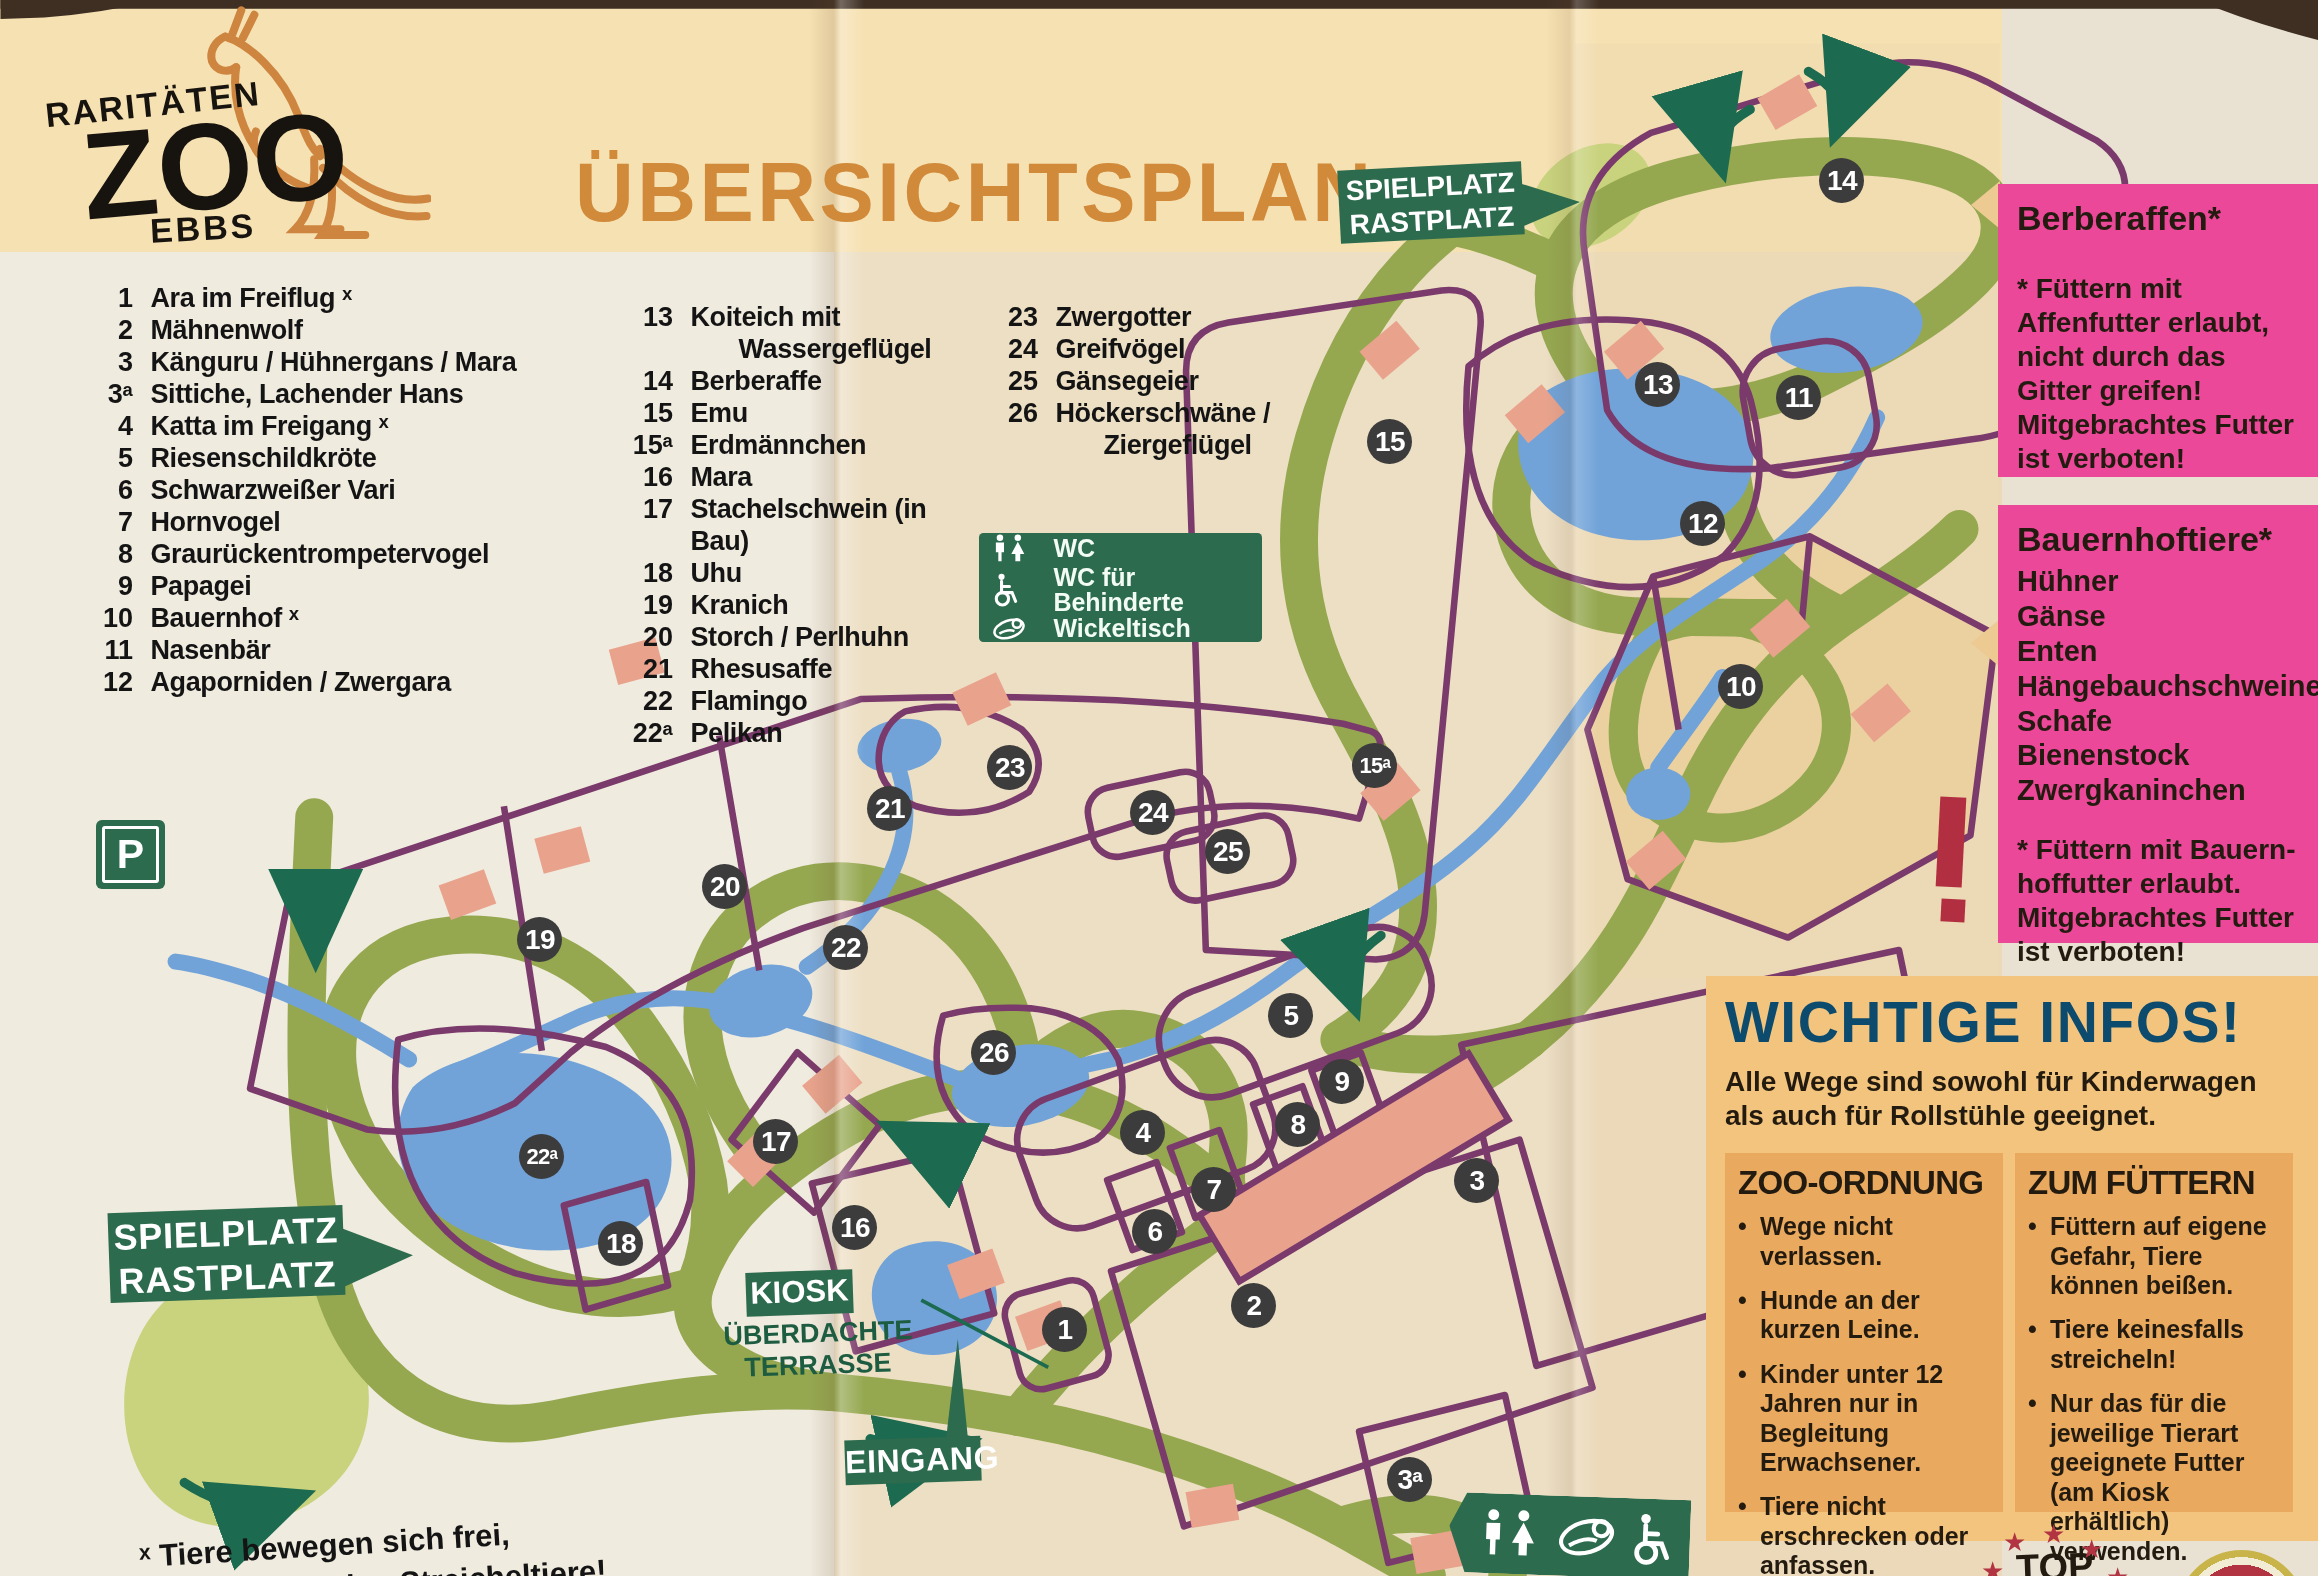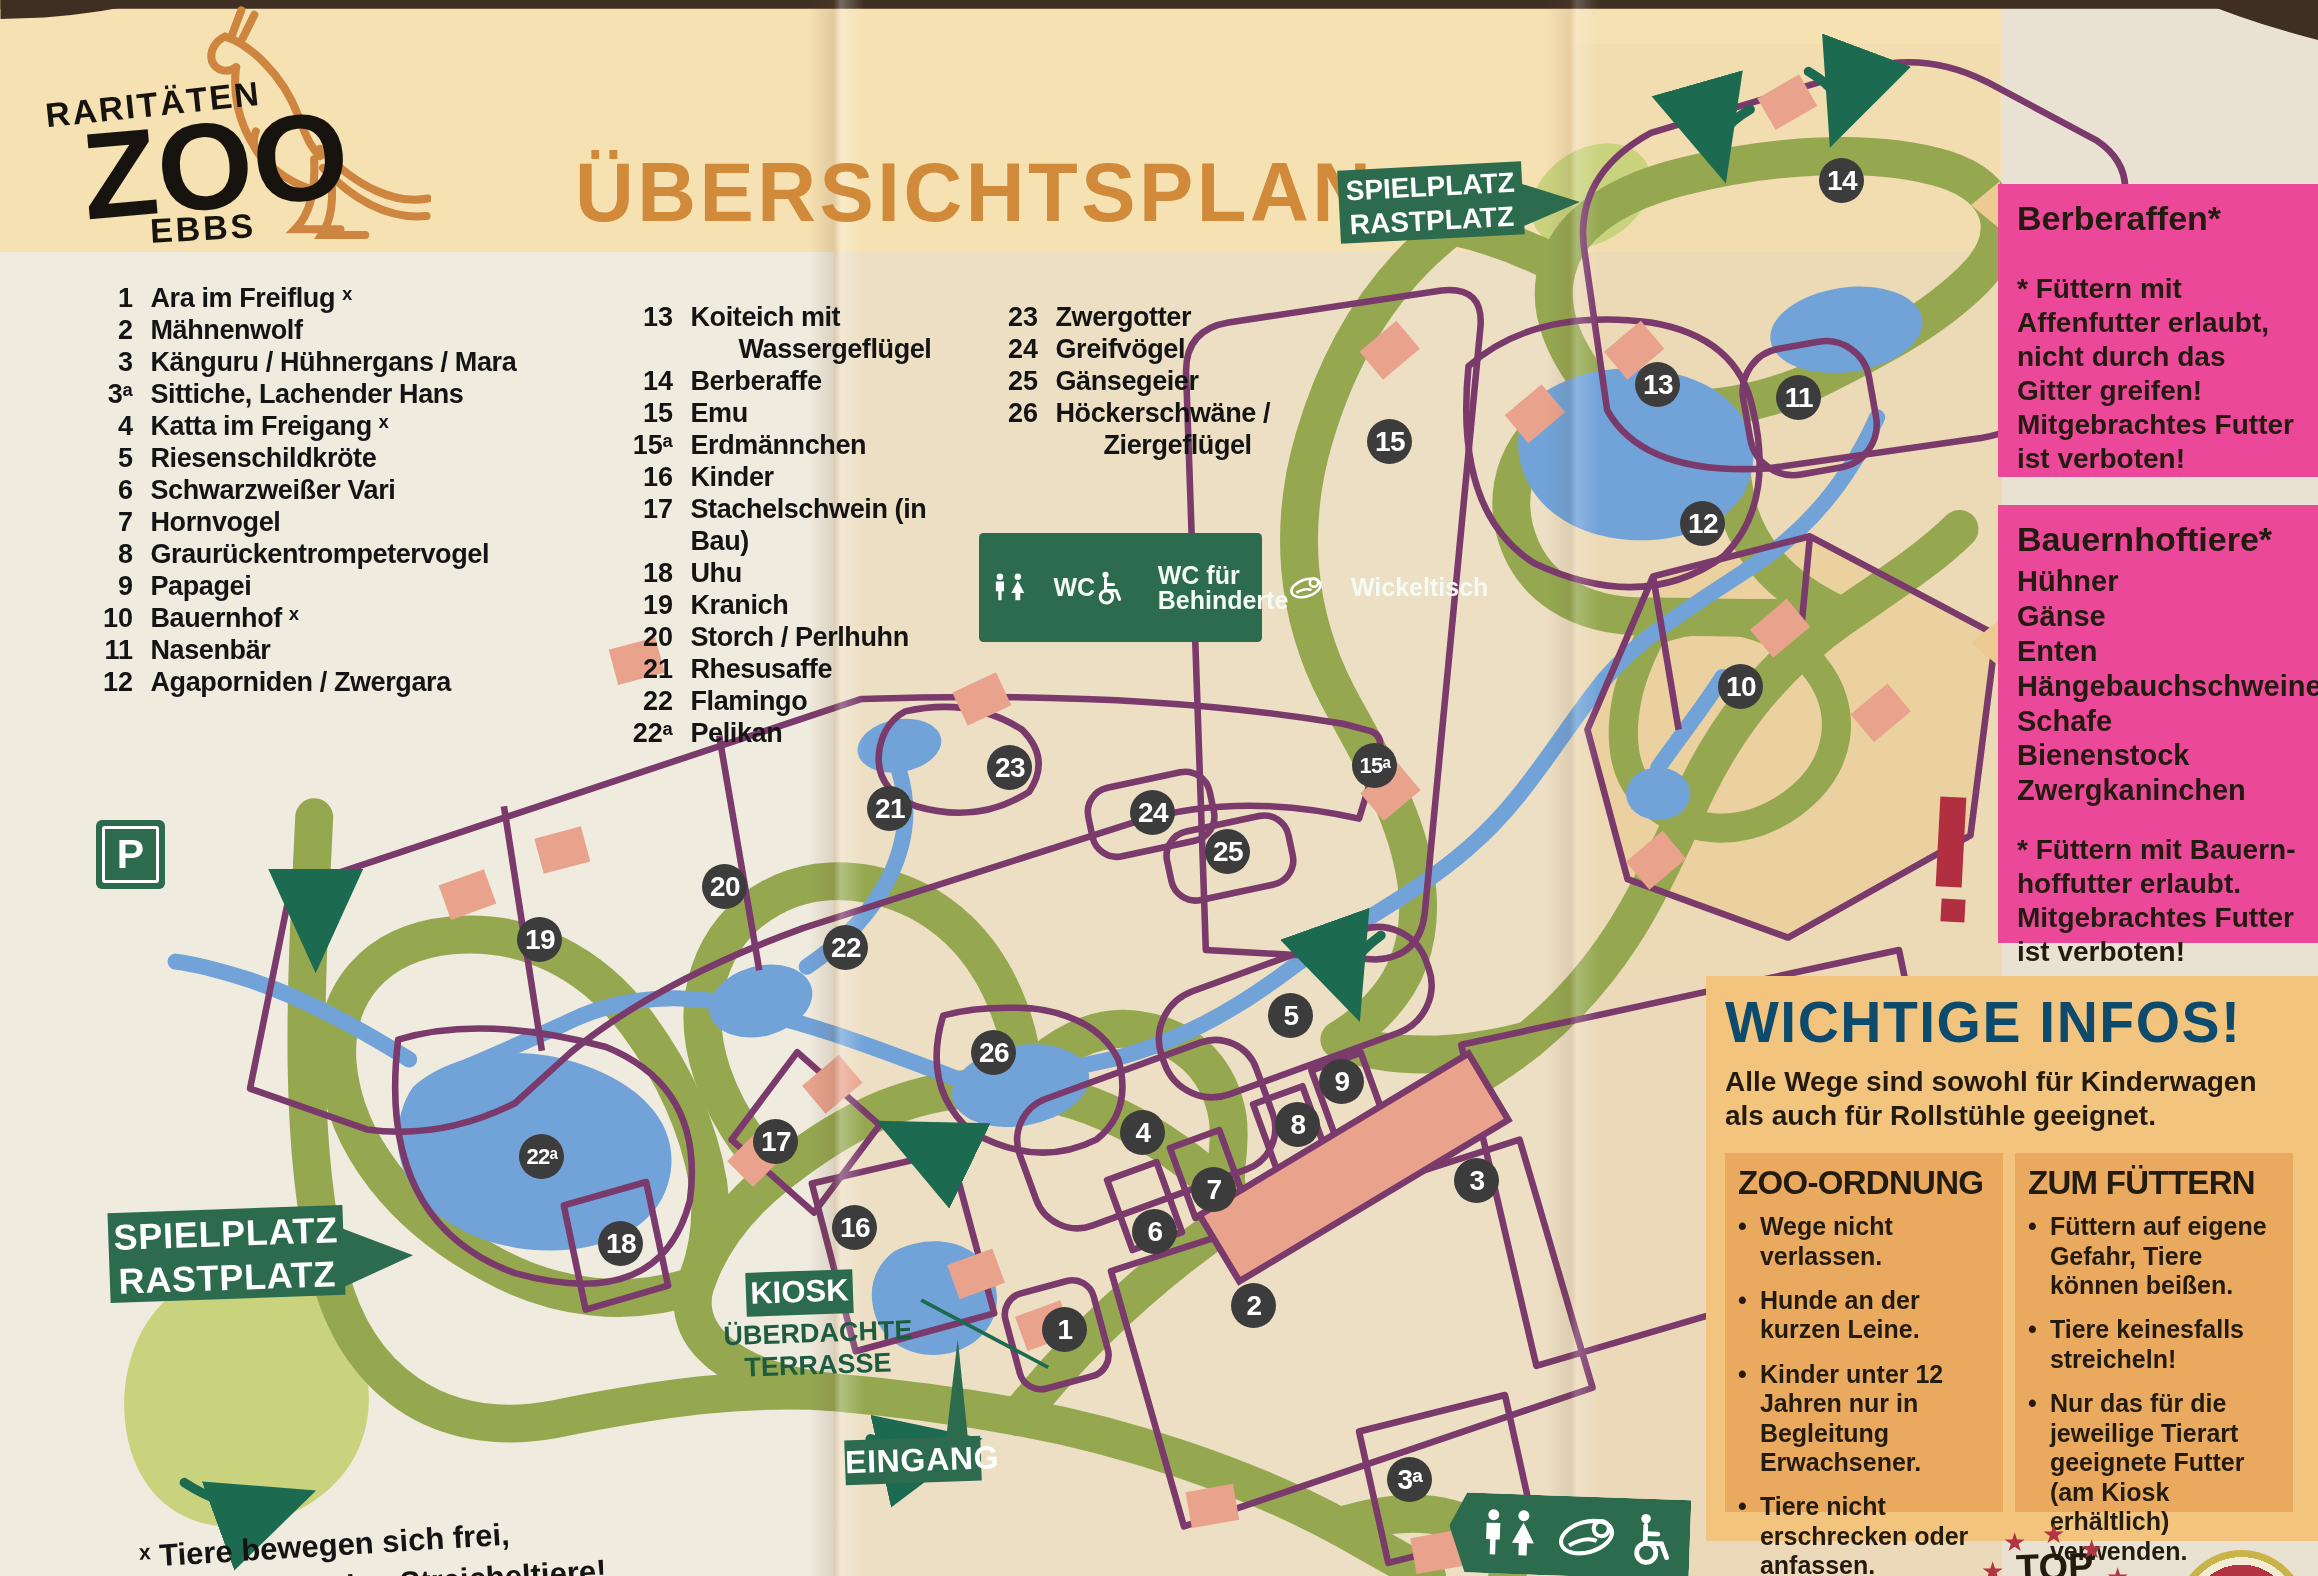--- a/index.html
+++ b/index.html
@@ -26,21 +26,21 @@
   .legend .legend-row{display:flex;align-items:flex-start;min-height:32px;}
   .legend .ln{flex:0 0 63px;text-align:right;padding-right:17.5px;font-size:27px;font-weight:bold;line-height:32px;}
   .legend .lt{font-size:27px;font-weight:bold;line-height:32px;letter-spacing:-0.4px;}
   .legend .lt2{display:block;margin-left:48px;}
   .legend .lt2:empty{display:none;}
   .legend-c1{left:70px;top:282px;width:496px;}
   .legend-c2{left:610px;top:301px;width:350px;}
   .legend-c3{left:975px;top:301px;width:343px;}
   
   .wc-box{left:979px;top:533px;width:283px;height:109px;background:#2d6b4e;border-radius:4.4px;
-          display:flex;flex-direction:row;justify-content:space-between;padding:7.3px 11.7px;box-sizing:border-box;}
+          display:flex;flex-direction:column;justify-content:center;padding:7.3px 11.7px;box-sizing:border-box;}
   .wc-row{display:flex;align-items:center;gap:11.7px;color:#f3fbf5;font-size:25px;font-weight:bold;line-height:1;}
   .wc-ic{flex:0 0 51px;display:flex;justify-content:flex-start;align-items:center;}
   
   .gbanner{background:#2d6b4e;color:#fff;font-weight:900;text-align:center;}
   .sp-left{left:109px;top:1209px;width:235px;height:90px;font-size:36px;line-height:44px;transform:rotate(-2deg);letter-spacing:0.7px;padding-top:2.9px;box-sizing:border-box;}
   .sp-left-tip{left:340px;top:1226px;width:73px;height:61px;background:#2d6b4e;clip-path:polygon(0 0,100% 50%,0 100%);transform:rotate(-2deg);}
   .sp-top{left:1339px;top:166px;width:184px;height:73px;font-size:28px;line-height:34px;transform:rotate(-3deg);padding-top:3.6px;box-sizing:border-box;}
   .sp-top-tip{left:1519px;top:181px;width:61px;height:45px;background:#2d6b4e;clip-path:polygon(0 0,100% 50%,0 100%);transform:rotate(-3deg);}
   .eingang{left:845px;top:1438px;width:136px;height:45px;font-size:32px;line-height:44px;transform:rotate(-2deg);letter-spacing:0.7px;}
   .kiosk{left:746px;top:1271px;width:107px;height:44px;font-size:31px;line-height:42px;transform:rotate(-2deg);}
@@ -315,21 +315,21 @@
       <div class="legend-row small">
       <span class="ln">15</span>
       <span class="lt"><span>Emu</span></span>
     </div>
       <div class="legend-row small">
       <span class="ln">15ᵃ</span>
       <span class="lt"><span>Erdmännchen</span></span>
     </div>
       <div class="legend-row small">
       <span class="ln">16</span>
-      <span class="lt"><span>Kinder</span></span>
+      <span class="lt"><span>Mara</span></span>
     </div>
       <div class="legend-row small">
       <span class="ln">17</span>
       <span class="lt"><span>Stachelschwein (in Bau)</span></span>
     </div>
       <div class="legend-row small">
       <span class="ln">18</span>
       <span class="lt"><span>Uhu</span></span>
     </div>
       <div class="legend-row small">

